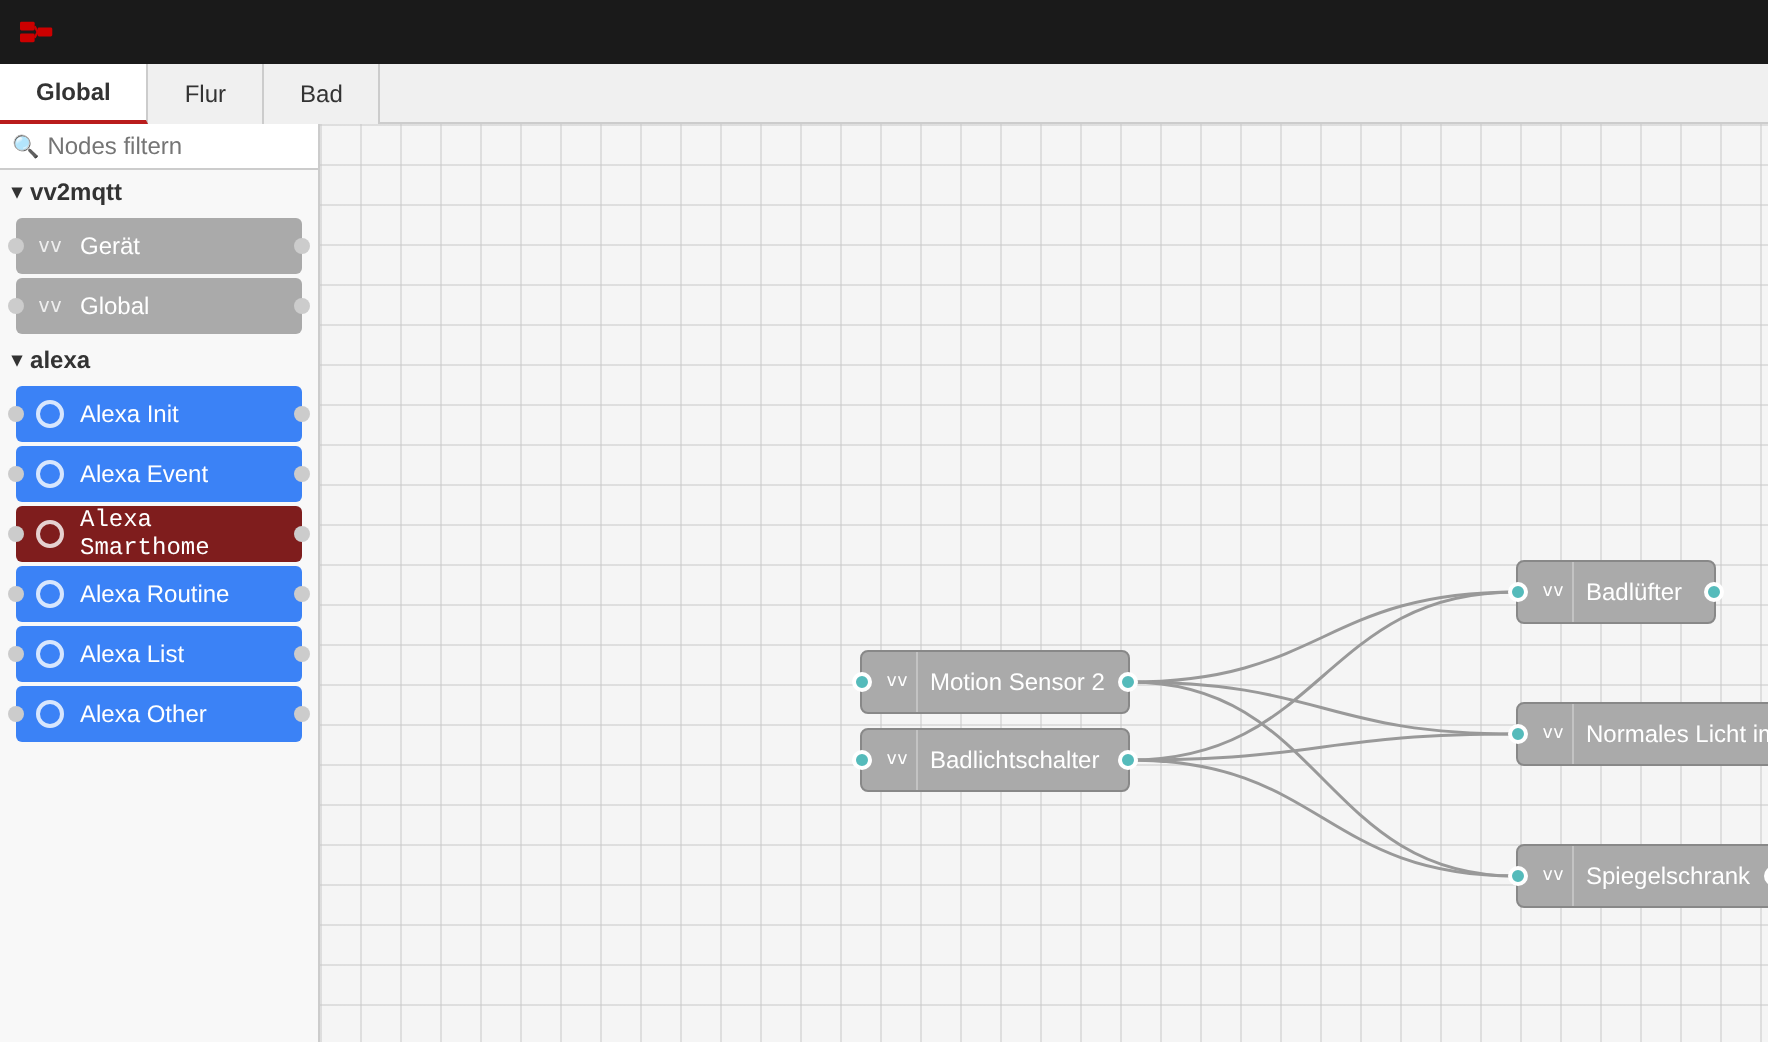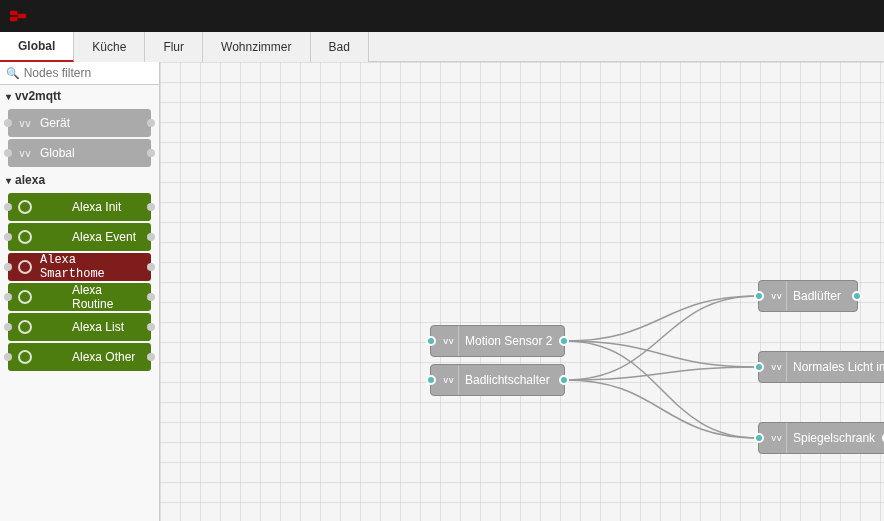--- a/index.html
+++ b/index.html
@@ -131,21 +131,21 @@
     .node-item .node-port-left {
       width: 8px; height: 8px;
       background: #ccc;
       border-radius: 50%;
       position: absolute;
       left: -4px;
       top: 50%; transform: translateY(-50%);
     }
 
     .node-gray { background: #aaa; }
-    .node-teal { background: #4d7c0f; gap: 32px; }
+    .node-teal { background: #3b82f6; }
     .node-teal-dark { background: #7f1d1d; font-family: Liberation Mono, monospace; }
 
     .node-icon-ww {
       font-family: monospace;
       font-size: 9px;
       color: rgba(255,255,255,0.8);
     }
     .node-icon-circle {
       width: 14px; height: 14px;
       border: 2px solid rgba(255,255,255,0.8);
@@ -223,23 +223,21 @@
       <rect x="12" y="7" width="10" height="6" rx="1" fill="#c00"></rect>
       <line x1="10" y1="6" x2="12" y2="10" stroke="#c00" stroke-width="1.5"></line>
       <line x1="10" y1="14" x2="12" y2="10" stroke="#c00" stroke-width="1.5"></line>
     </svg>
     <span class="title-text"></span>
   </div>
 </div>
 
 <div id="tabbar">
     <div class="tab active">Global</div>
-    <div class="tab">Küche</div>
     <div class="tab">Flur</div>
-    <div class="tab">Wohnzimmer</div>
     <div class="tab">Bad</div>
   </div>
 
 <div id="main">
 
   <div id="sidebar">
     <div id="search-bar">
       <span class="search-icon-span">🔍</span>
       <input type="text" placeholder="Nodes filtern" style="">
     </div>

